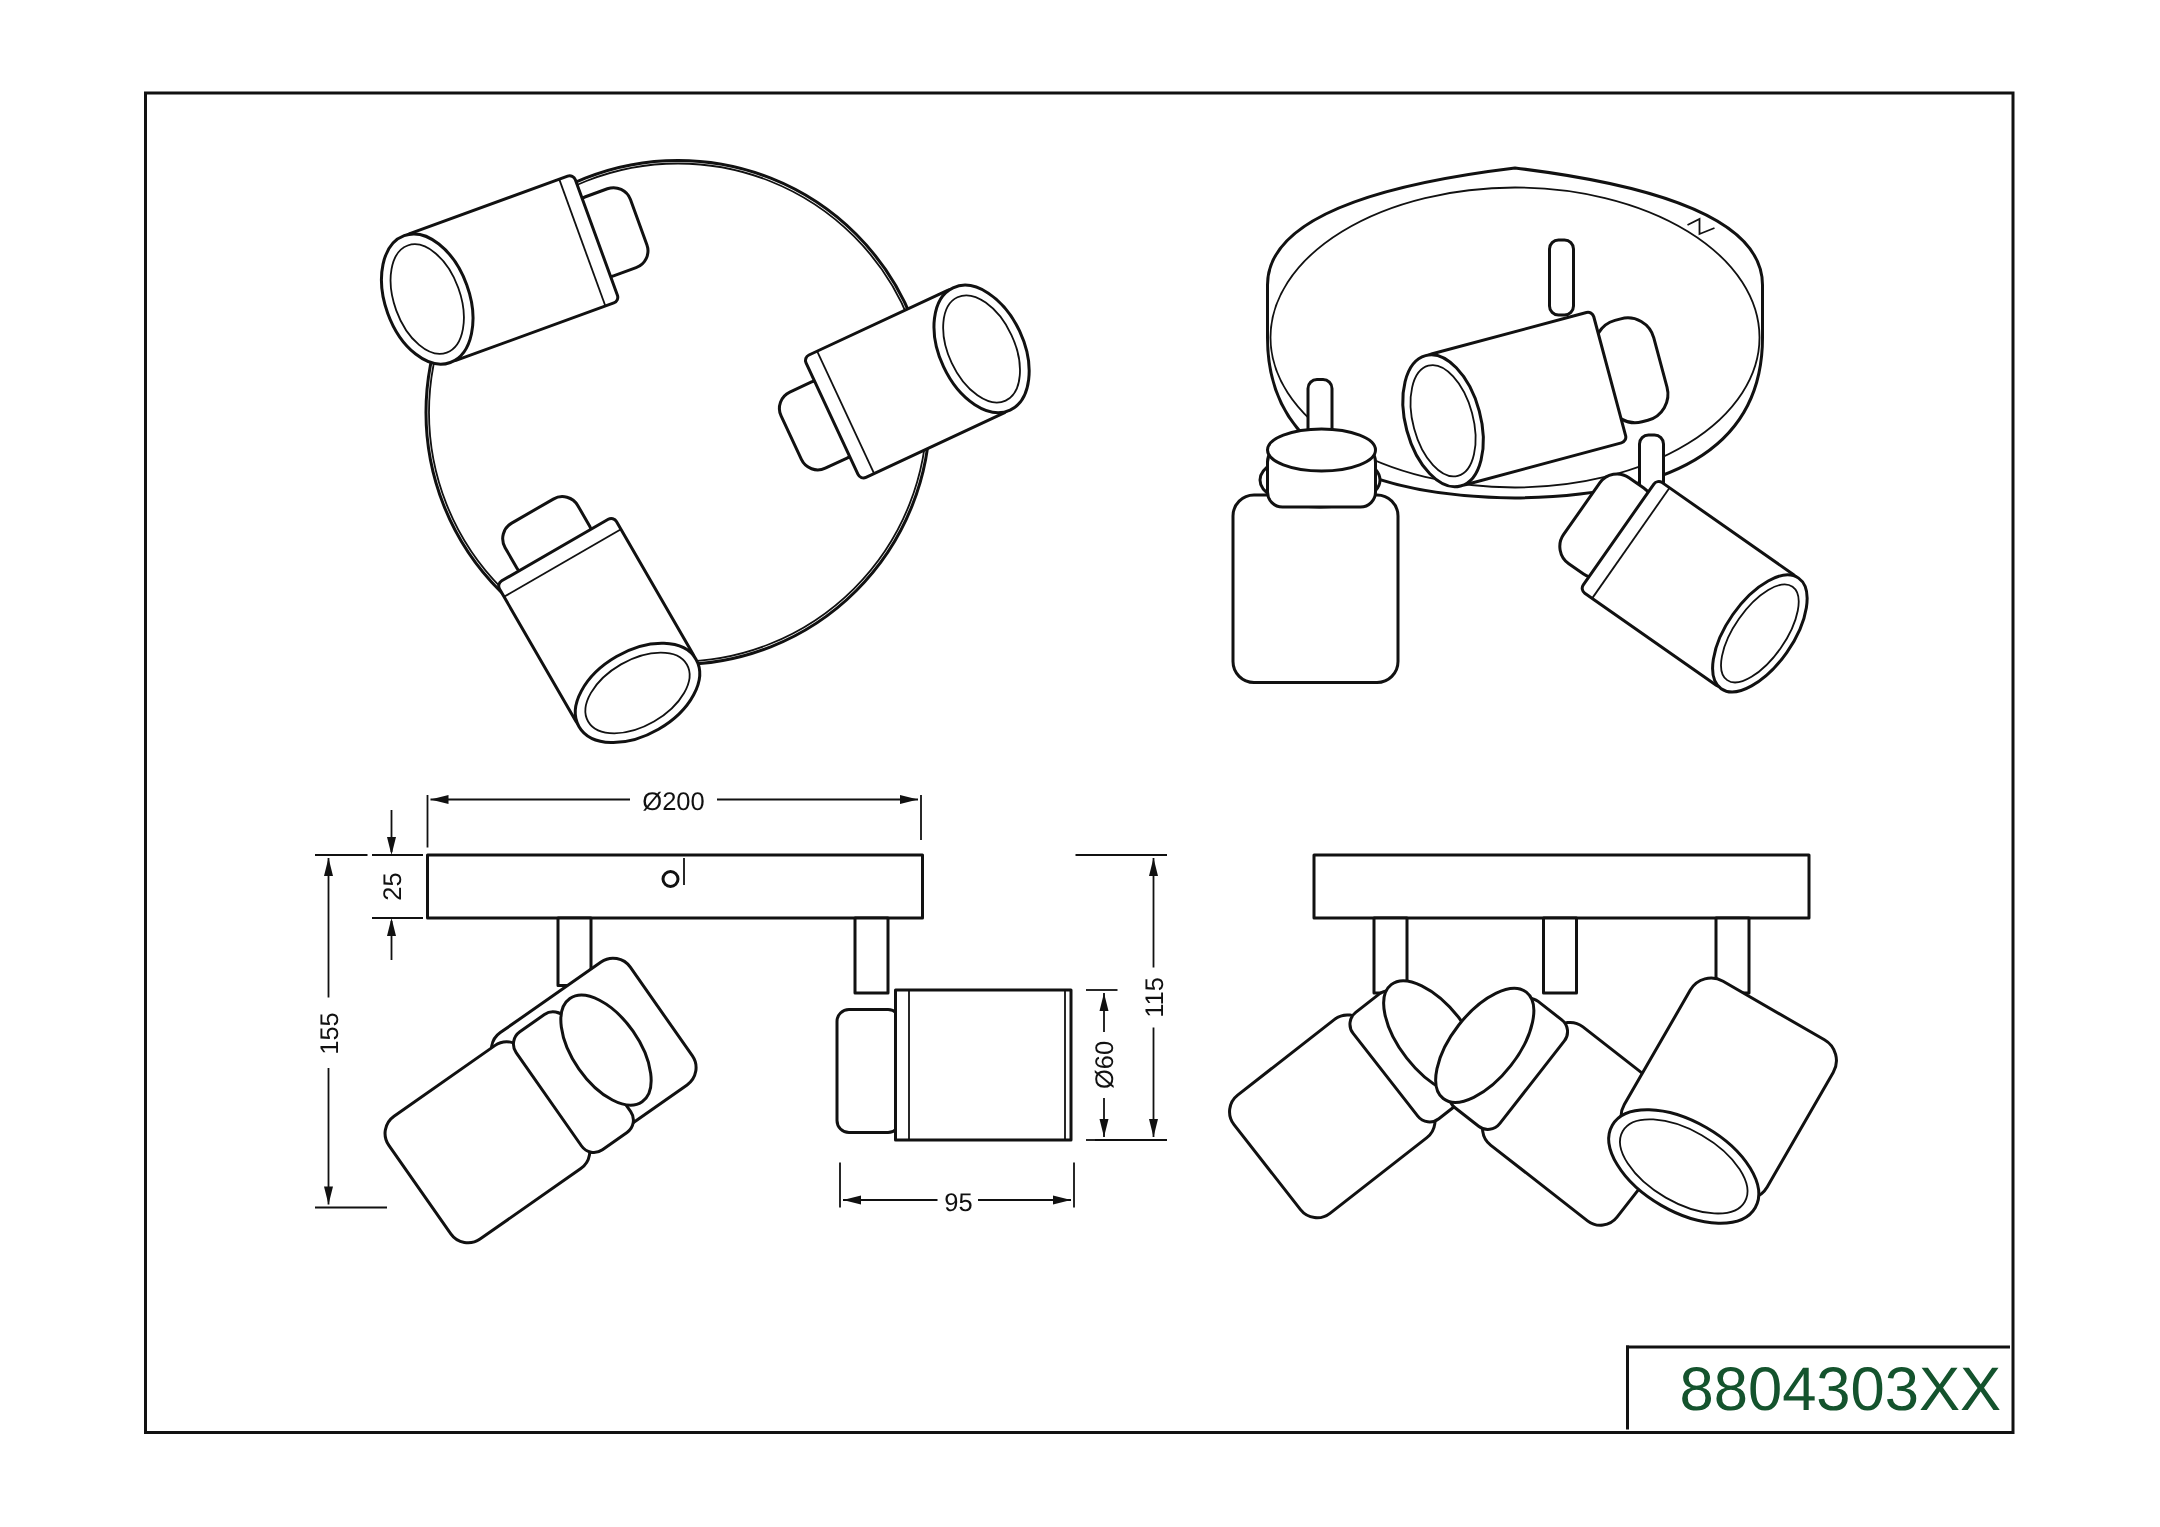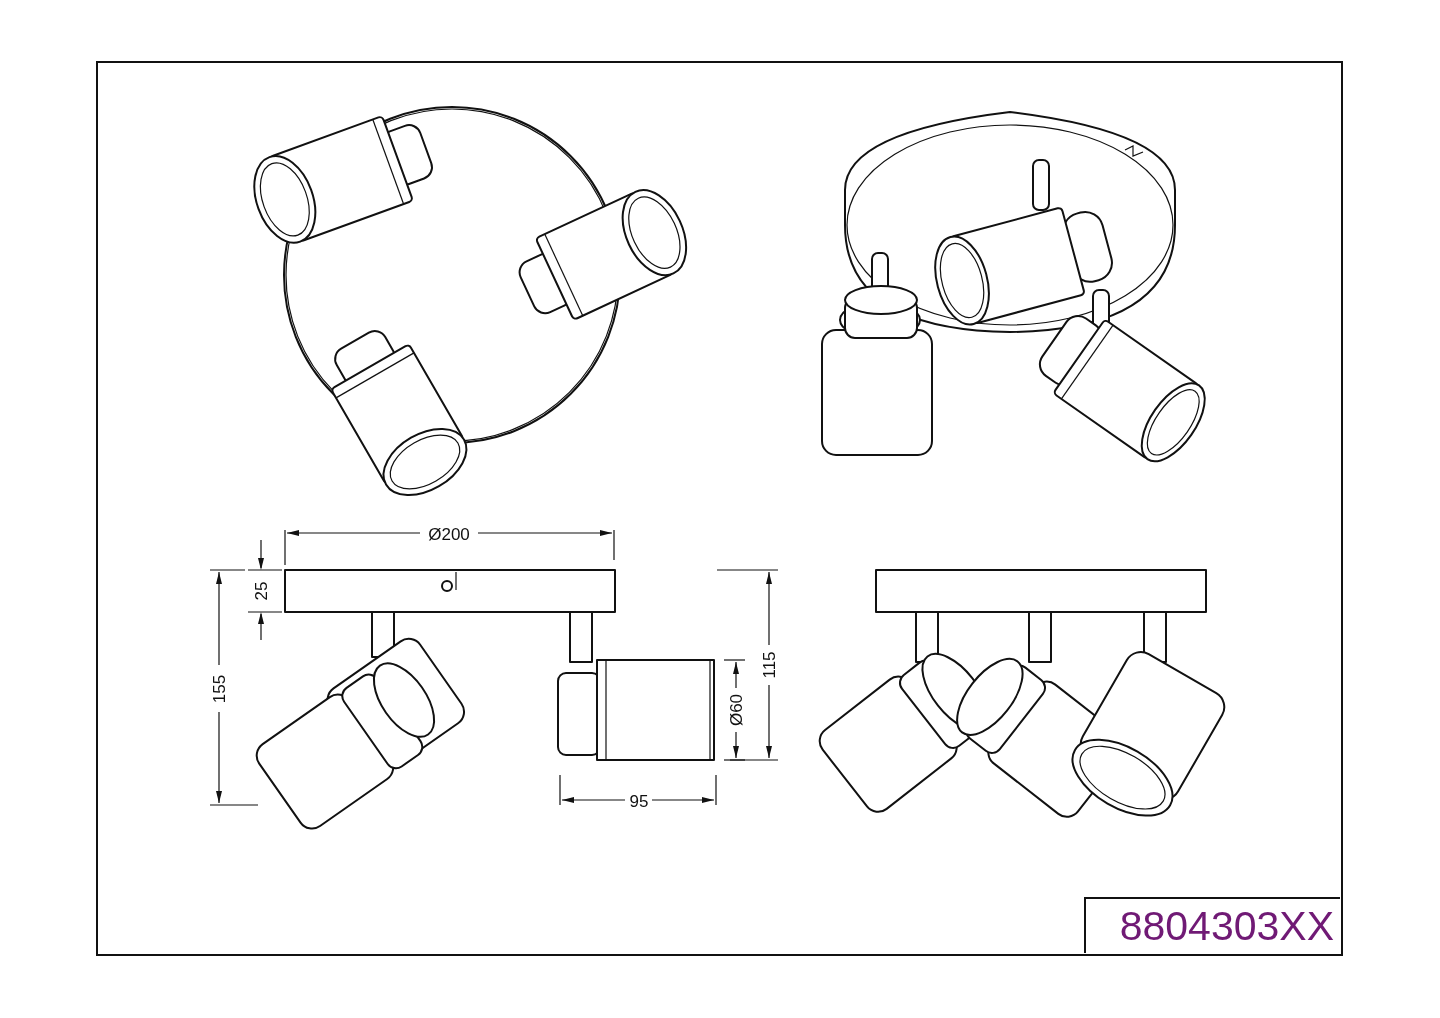--- a/index.html
+++ b/index.html
@@ -3,21 +3,21 @@
 <meta charset="utf-8">
 <style>
   html, body { margin: 0; padding: 0; background: #ffffff; }
   body { width: 1440px; height: 1018px; position: relative; overflow: hidden; font-family: "Liberation Sans", sans-serif; }
   #sheet { position: absolute; left: 0; top: 0; width: 1440px; height: 1018px; }
   svg text { font-family: "Liberation Sans", sans-serif; fill: #111; }
   .ln { stroke: #111; stroke-width: 2; fill: #fff; stroke-linejoin: round; }
   .thin { stroke: #111; stroke-width: 1.2; fill: none; }
   .dim { stroke: #111; stroke-width: 1.2; fill: none; }
   .title-box { position: absolute; left: 1084px; top: 897px; width: 256px; height: 56px; border: 2px solid #111; border-right: none; border-bottom: none; box-sizing: border-box; display: flex; align-items: center; justify-content: flex-end; padding-right: 6px; }
-  .title-text { font-size: 41px; color: #701a75; letter-spacing: 0px; }
+  .title-text { font-size: 41px; color: #14532d; letter-spacing: 0px; }
 </style>
 </head>
 <body>
 
 <div id="sheet">
 <svg width="1440" height="1018" viewBox="0 0 1440 1018" xmlns="http://www.w3.org/2000/svg">
 
   <rect x="97" y="62" width="1245" height="893" fill="none" stroke="#111" stroke-width="2"></rect>
 
   <g>

